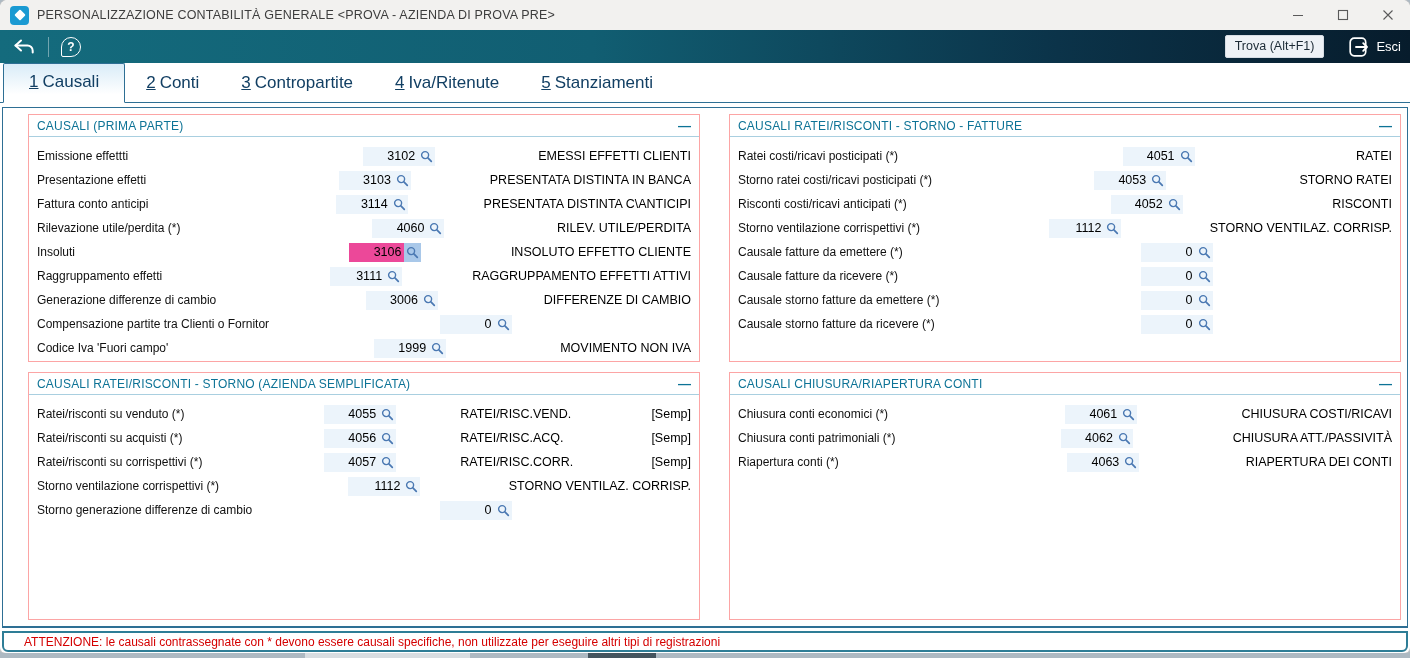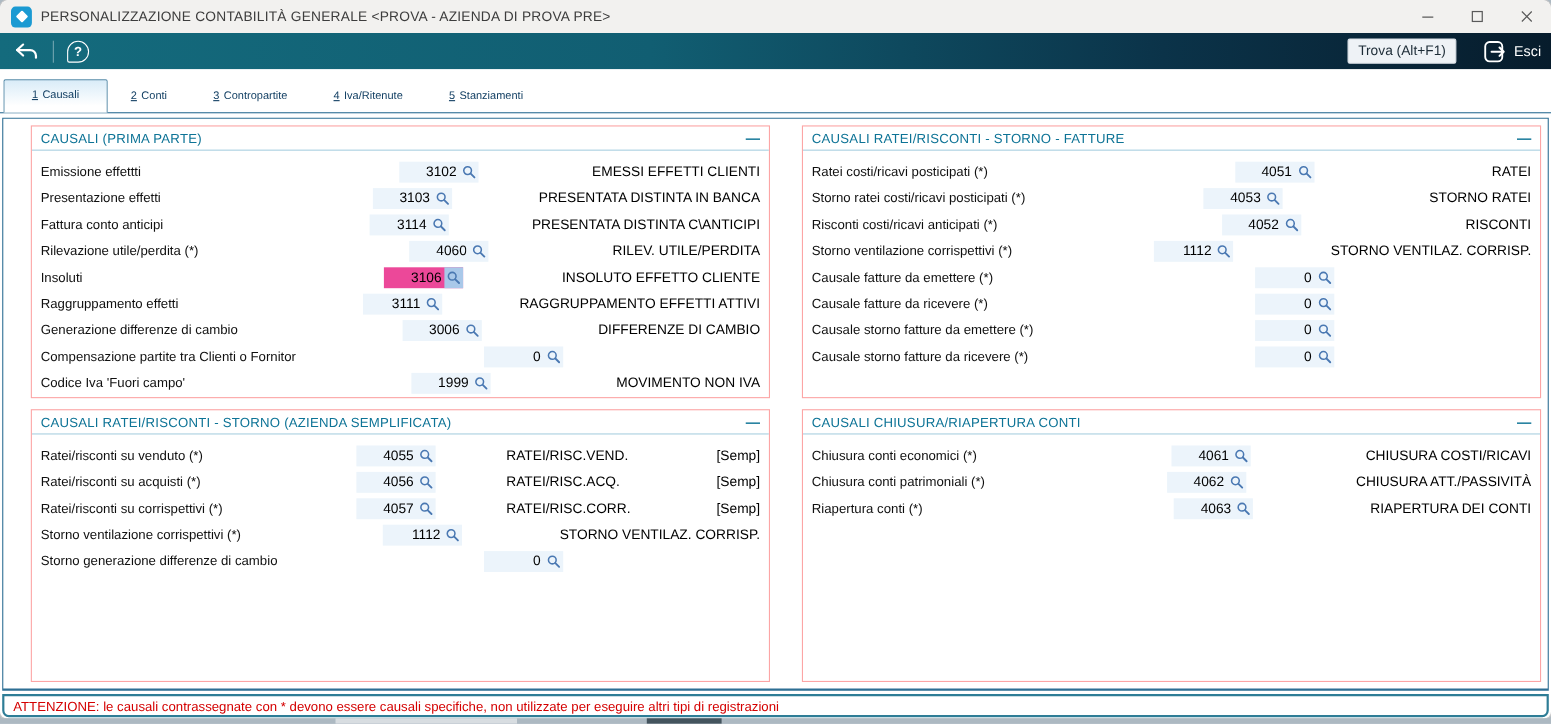--- a/index.html
+++ b/index.html
@@ -43,21 +43,21 @@
     background:#eef2f6;border:1px solid #d7dde4;border-radius:2px;color:#1c2b36;
     font-size:12.5px;font-family:inherit;padding:3px 9px;line-height:15px;
   }
   .esci{display:flex;align-items:center;gap:6px;color:#fff;font-size:13px;}
   
   .tabstrip{
     height:39px;background:#fff;display:flex;align-items:flex-end;
     padding-left:3px;border-bottom:1px solid #2e6f94;position:relative;z-index:2;
   }
   .tab{
-    font-size:10px;color:#123f63;padding:8px 21px 9px 21px;white-space:nowrap;
+    font-size:17px;color:#123f63;padding:8px 21px 9px 21px;white-space:nowrap;
   }
   .tab .num{text-decoration:underline;margin-right:4px;}
   .tab.active{
     background:linear-gradient(#d9ecf8,#ffffff 80%);
     border:1px solid #2e6f94;border-bottom:1px solid #fff;
     margin-bottom:-1px;border-radius:2px 2px 0 0;padding:8px 25px 10px 25px;
   }
   
   .content{
     margin:4px 2px 0 2px;height:521px;box-sizing:border-box;
@@ -83,21 +83,21 @@
   .lens{width:17px;display:flex;align-items:center;justify-content:center;}
   .field.focused{background:#ec4899;}
   .field.focused .lens{background:#a9c8e9;}
   .desc{margin-left:9px;font-size:12.5px;color:#000;white-space:pre;}
   .desc.has-tag{flex:0 0 122px;overflow:visible;}
   .semp-tag{font-size:12.5px;color:#000;margin-left:14px;white-space:nowrap;}
   
   .warningbar{
     margin:3px 2px 0 2px;height:21px;box-sizing:border-box;
     border:2px solid #2e7d96;border-radius:0 0 6px 6px;
-    display:flex;align-items:center;padding-left:8px;background:#fff;
+    display:flex;align-items:center;padding-left:20px;background:#fff;
   }
   .warn-text{color:#d40000;font-size:12px;white-space:nowrap;}
   
   .taskbar{position:absolute;left:0;bottom:0;width:1410px;height:5px;background:#adb9c2;}
   .taskbar .seg-light{position:absolute;left:305px;top:0;width:165px;height:5px;background:#d8dde1;}
   .taskbar .seg-dark{position:absolute;left:588px;top:0;width:68px;height:5px;background:#44545e;}
 </style>
 </head>
 <body>
 

